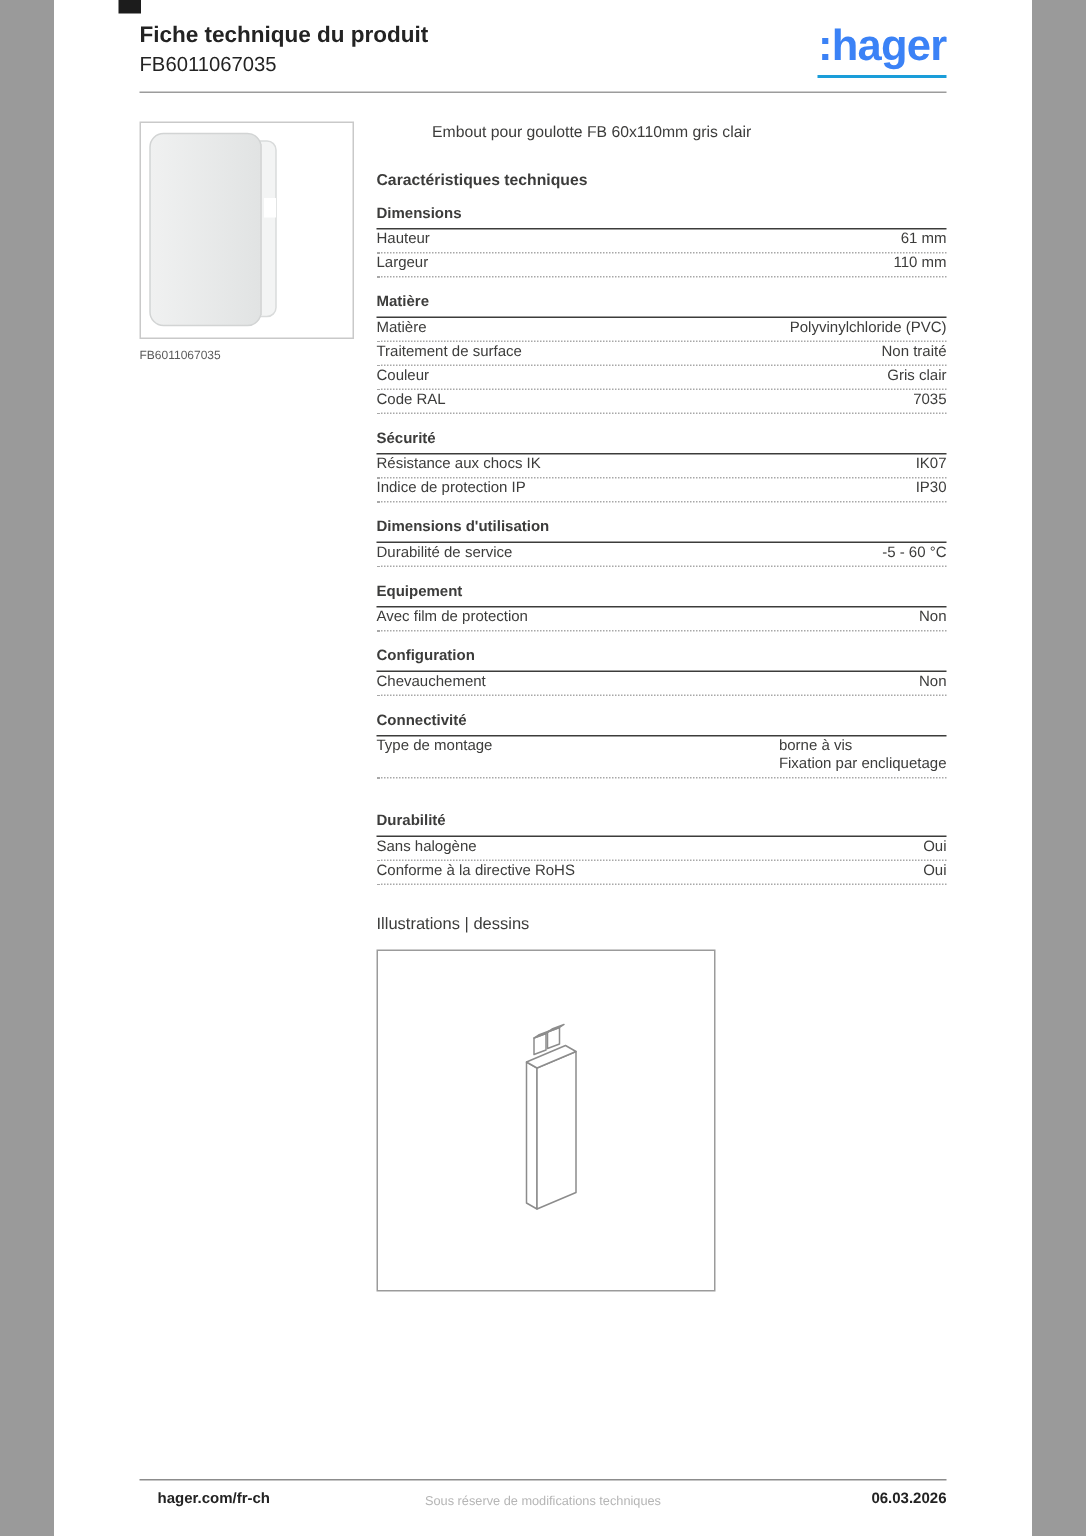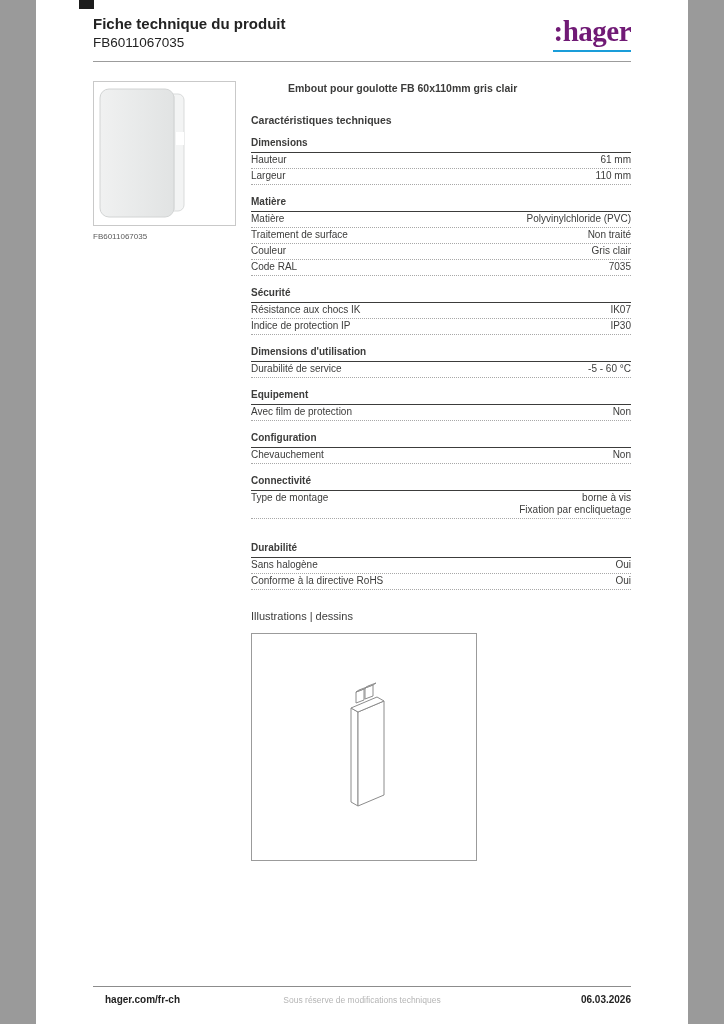--- a/index.html
+++ b/index.html
@@ -22,30 +22,30 @@
   .logo { font-size: 29px; font-weight: bold; letter-spacing: -0.5px; line-height: 1; padding-bottom: 4px; border-bottom: 2.5px solid; margin-top: 2px; }
   .header-rule { border-bottom: 1px solid #9c9c9c; margin-top: 9px; }
 
   .main { display: flex; gap: 15px; margin-top: 19px; }
   .left-col { flex: 0 0 143px; width: 143px; }
   .photo-box { width: 143px; height: 145px; border: 1px solid #c9c9c9; box-sizing: border-box; background: #fff;
                display: flex; align-items: center; justify-content: center; }
   .photo-caption { font-size: 8px; color: #5a5a5a; margin-top: 6px; }
 
   .right-col { flex: 1; min-width: 0; }
-  .product-name { font-size: 10.5px; font-weight: bold; margin: 1px 0 20px; padding-left: 37px; }
+  .product-name { font-size: 10.5px; font-weight: normal; margin: 1px 0 20px; padding-left: 37px; }
   .specs-heading { font-size: 10.5px; font-weight: bold; margin-bottom: 10px; }
 
   .spec-section { margin-bottom: 10px; }
   #spec-sections .spec-section:nth-child(8) { margin-top: 22px; }
   .spec-section-title { font-size: 10px; font-weight: bold; line-height: 12px; padding: 1px 0 3px; border-bottom: 1px solid #3c3c3b; }
   .spec-row { display: flex; justify-content: space-between; align-items: flex-start;
               font-size: 10px; line-height: 12px; padding: 1px 0 2px; border-bottom: 1px dotted #a8a8a8; }
   .spec-label { text-align: center; padding-right: 10px; }
-  .spec-value { text-align: right; white-space: nowrap; }
+  .spec-value { text-align: left; white-space: nowrap; }
 
   .illus-heading { font-size: 11px; font-weight: normal; margin: 20px 0 11px; }
   .illus-box { width: 226px; height: 228px; border: 1px solid #9b9b9b; box-sizing: border-box;
                display: flex; align-items: center; justify-content: center; background: #fff; }
 
   .footer { position: absolute; left: 57px; right: 57px; bottom: 19px;
             border-top: 1px solid #8c8c8c; padding-top: 7px;
             display: flex; justify-content: space-between; align-items: baseline; }
   .footer-left { font-size: 10px; font-weight: bold; color: #232323; cursor: pointer; padding-left: 12px; }
   .footer-center { position: absolute; left: 0; right: 0; top: 8px; text-align: center; font-size: 8.5px; color: #b5b5b5; }
@@ -55,21 +55,21 @@
 <body>
 
 <div class="page">
   <div class="corner-mark"></div>
 
   <header class="header">
     <div class="header-left">
       <div class="doc-title">Fiche technique du produit</div>
       <div class="doc-subtitle">FB6011067035</div>
     </div>
-    <div class="logo" style="color: #701a75; border-bottom-color: rgb(26, 157, 217); font-family: Liberation Serif, serif;">:hager</div>
+    <div class="logo" style="color: #3b82f6; border-bottom-color: rgb(26, 157, 217);">:hager</div>
   </header>
   <div class="header-rule"></div>
 
   <div class="main">
     <aside class="left-col">
       <div class="photo-box">
         <svg width="141" height="143" viewBox="0 0 141 143" aria-hidden="true">
           <defs>
             <linearGradient id="pg" x1="0" y1="0" x2="1" y2="0">
               <stop offset="0" stop-color="#f0f1f1"></stop>

